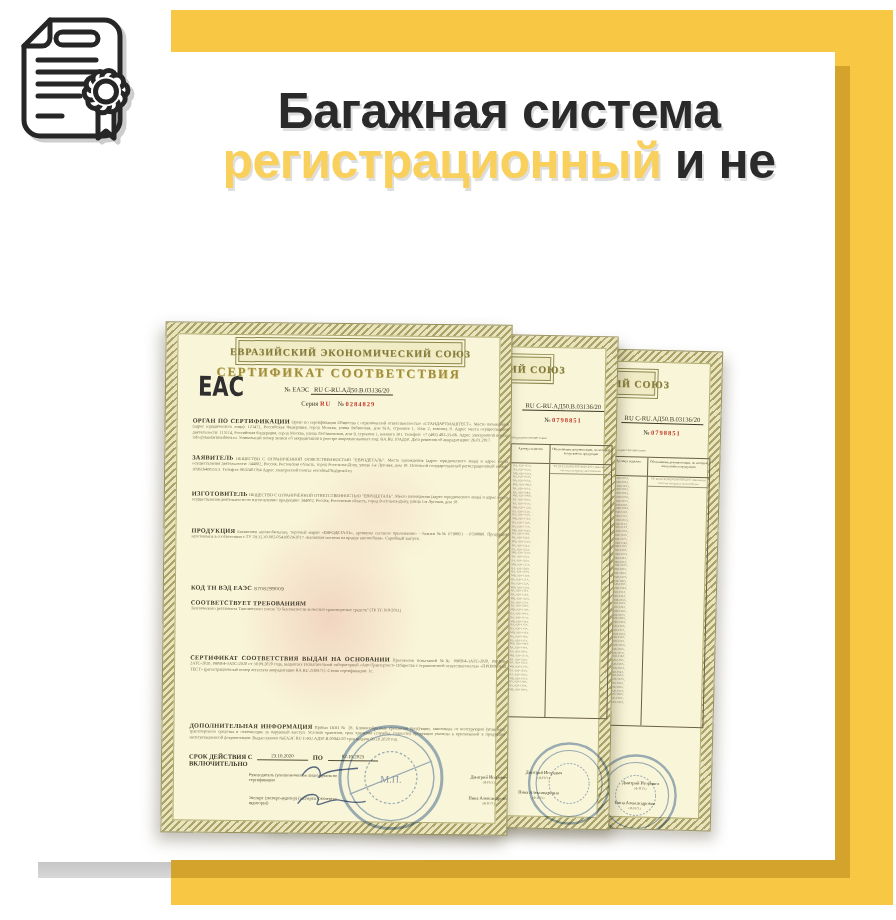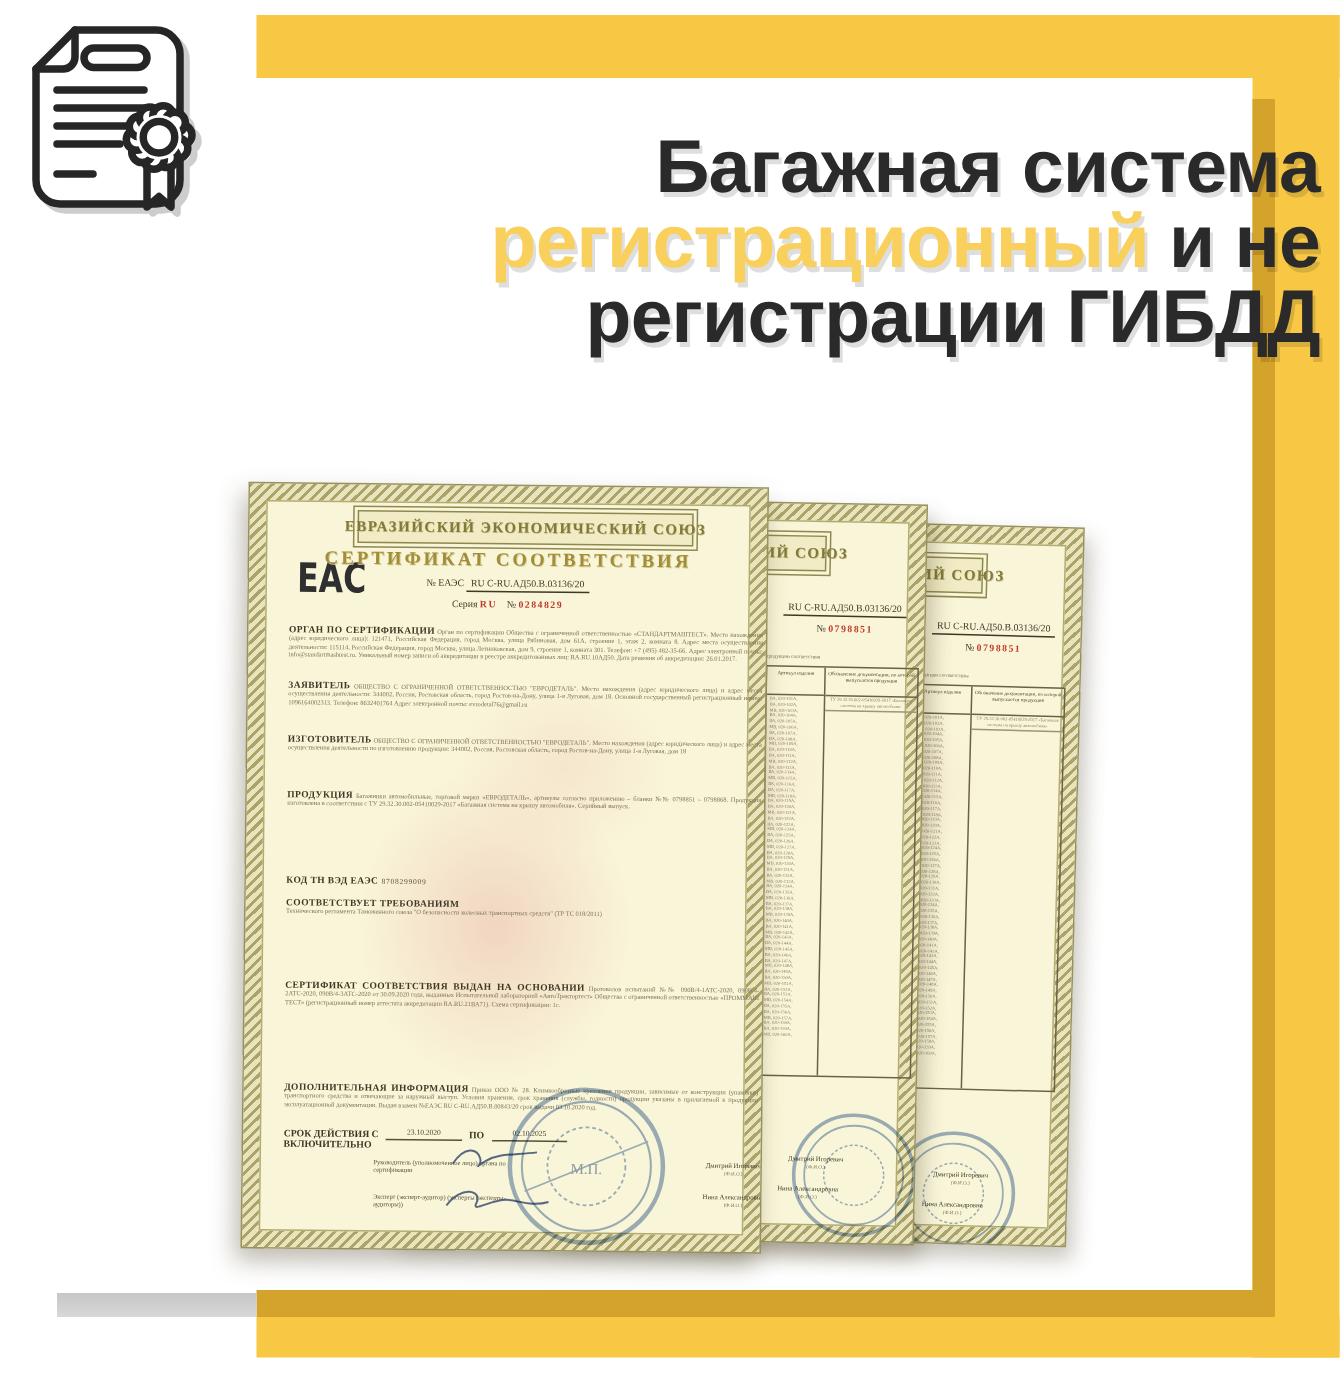--- a/index.html
+++ b/index.html
@@ -10,21 +10,21 @@
   .frame{position:absolute;background:#F8C845;}
   .frame-top{left:171px;top:10px;width:722px;height:42px;}
   .frame-right{left:835px;top:10px;width:58px;height:895px;}
   .frame-right-shadow{position:absolute;left:835px;top:66px;width:15px;height:812px;background:#D4A32C;}
   .frame-bottom-dark{position:absolute;left:171px;top:860px;width:679px;height:18px;background:#D4A32C;}
   .frame-bottom{left:171px;top:878px;width:722px;height:27px;}
   .gray-bar{position:absolute;left:38px;top:862px;width:133px;height:16px;
             background:linear-gradient(#C6C6C6,#D8D8D8);}
 
   
-  .headline{position:absolute;left:118px;top:86px;width:762px;text-align:right;
+  .headline{position:absolute;left:118px;top:86px;width:762px;text-align:center;
             font-size:50px;line-height:50px;font-weight:bold;letter-spacing:-.5px;
             color:#2A2A2A;text-shadow:2px 3px 0 rgba(0,0,0,.13);}
   .headline .hl{color:#F9D05C;}
 
   
   .doc-icon{position:absolute;left:8px;top:6px;width:150px;height:150px;}
 
   
   .cert{position:absolute;background:repeating-linear-gradient(135deg,#ABA468 0 2px,#EAE4BE 2px 5px);
         border:1px solid #97915C;overflow:hidden;}
@@ -124,21 +124,20 @@
       <use href="#icg"></use>
     </g>
   <g color="#262626">
       <use href="#icg"></use>
     </g>
 </svg>
 
 <div class="headline">
   <div>Багажная система</div>
   <div><span class="hl">регистрационный</span><span> и не</span></div>
-  <div>регистрации ГИБДД</div>
 </div>
 
 <div class="cert" id="cert3">
   <div class="cert-inner">
     <div class="banner" style="left:55px;top:9px;width:210px;height:22px;">
       <span>ЕВРАЗИЙСКИЙ ЭКОНОМИЧЕСКИЙ СОЮЗ</span>
     </div>
     <div class="numline" style="left:195px;top:52px;width:160px;">
       <u>RU C-RU.АД50.В.03136/20</u>
     </div>

